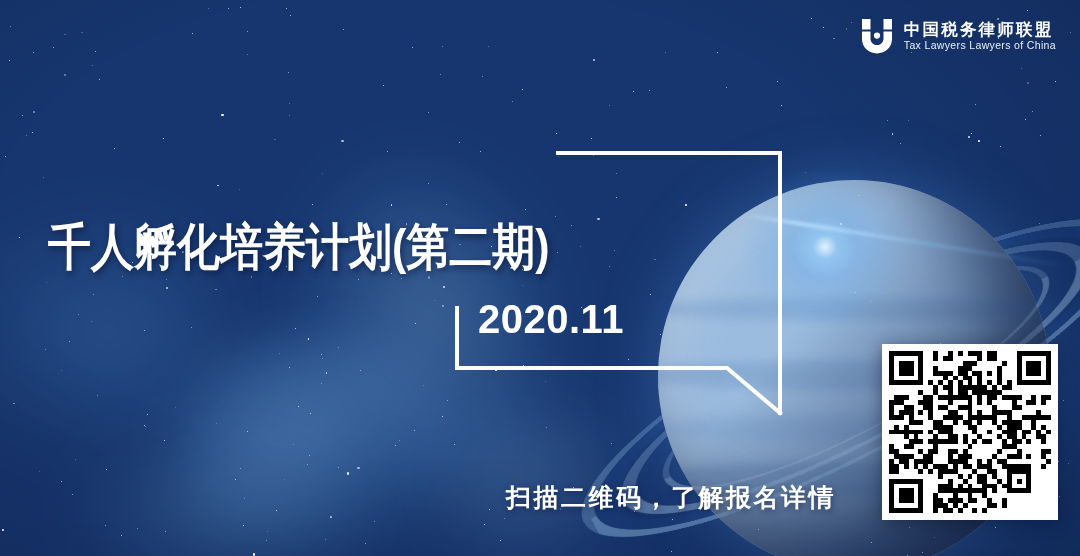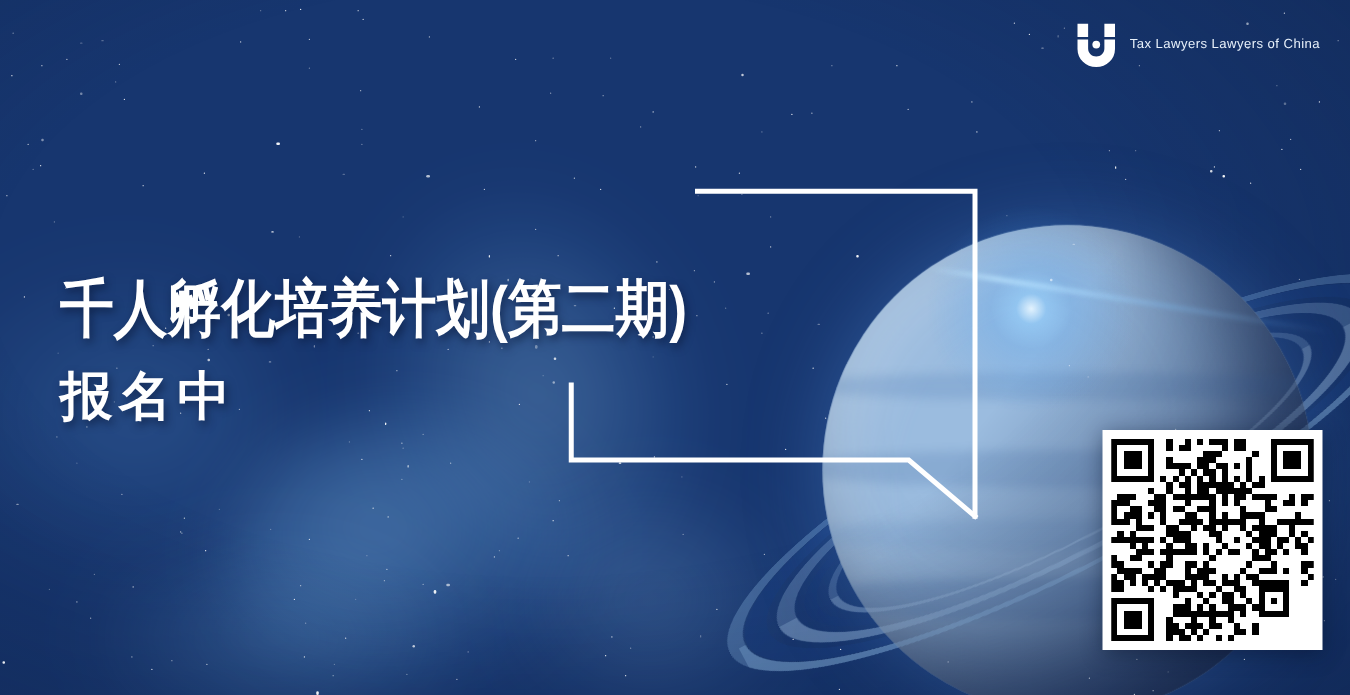--- a/index.html
+++ b/index.html
@@ -517,32 +517,34 @@
     </div>
 
   <div class="logo">
     <svg class="logo-mark" viewBox="0 0 34 36" aria-hidden="true">
       <path fill="#ffffff" d="M2 1 h8.5 v10.5 h-8.5 z"></path>
       <path fill="#ffffff" d="M23.5 1 h8.5 v10.5 h-8.5 z"></path>
       <path fill="#ffffff" d="M2 13.5 h8.5 v7.2 c0 3.6 2.9 6.4 6.5 6.4 s6.5 -2.8 6.5 -6.4 v-7.2 h8.5 v7.6 c0 8.2 -6.7 14.4 -15 14.4 s-15 -6.2 -15 -14.4 z"></path>
       <circle fill="#ffffff" cx="17" cy="17.6" r="3.1"></circle>
     </svg>
     <div class="logo-text">
+      <div class="logo-cn">中国税务律师联盟</div>
       <div class="logo-en">Tax Lawyers Lawyers of China</div>
     </div>
   </div>
 
   <svg class="callout" viewBox="0 0 400 300" aria-hidden="true">
     <path d="M118 18 L340 18 L340 278 L340 278" fill="none" stroke="#ffffff" stroke-width="4" stroke-linecap="square"></path>
     <path d="M17 173 L17 233 L287 233 L340 278" fill="none" stroke="#ffffff" stroke-width="4" stroke-linejoin="miter" stroke-linecap="square"></path>
   </svg>
 
   <div class="subhead">千人孵化培养计划(第二期)</div>
-  <div class="status">报名中</div>
-
+  <div class="date-text">2020.11</div>
+
+  <div class="scan-caption">扫描二维码，了解报名详情</div>
 
   <div class="qr-box">
     <svg viewBox="0 0 33 33" shape-rendering="crispEdges" aria-hidden="true">
       <rect width="33" height="33" fill="#ffffff"></rect>
       <g id="qr-modules" fill="#000000">
           <rect x="0" y="0" width="1" height="1"></rect>
           <rect x="1" y="0" width="1" height="1"></rect>
           <rect x="2" y="0" width="1" height="1"></rect>
           <rect x="3" y="0" width="1" height="1"></rect>
           <rect x="4" y="0" width="1" height="1"></rect>

